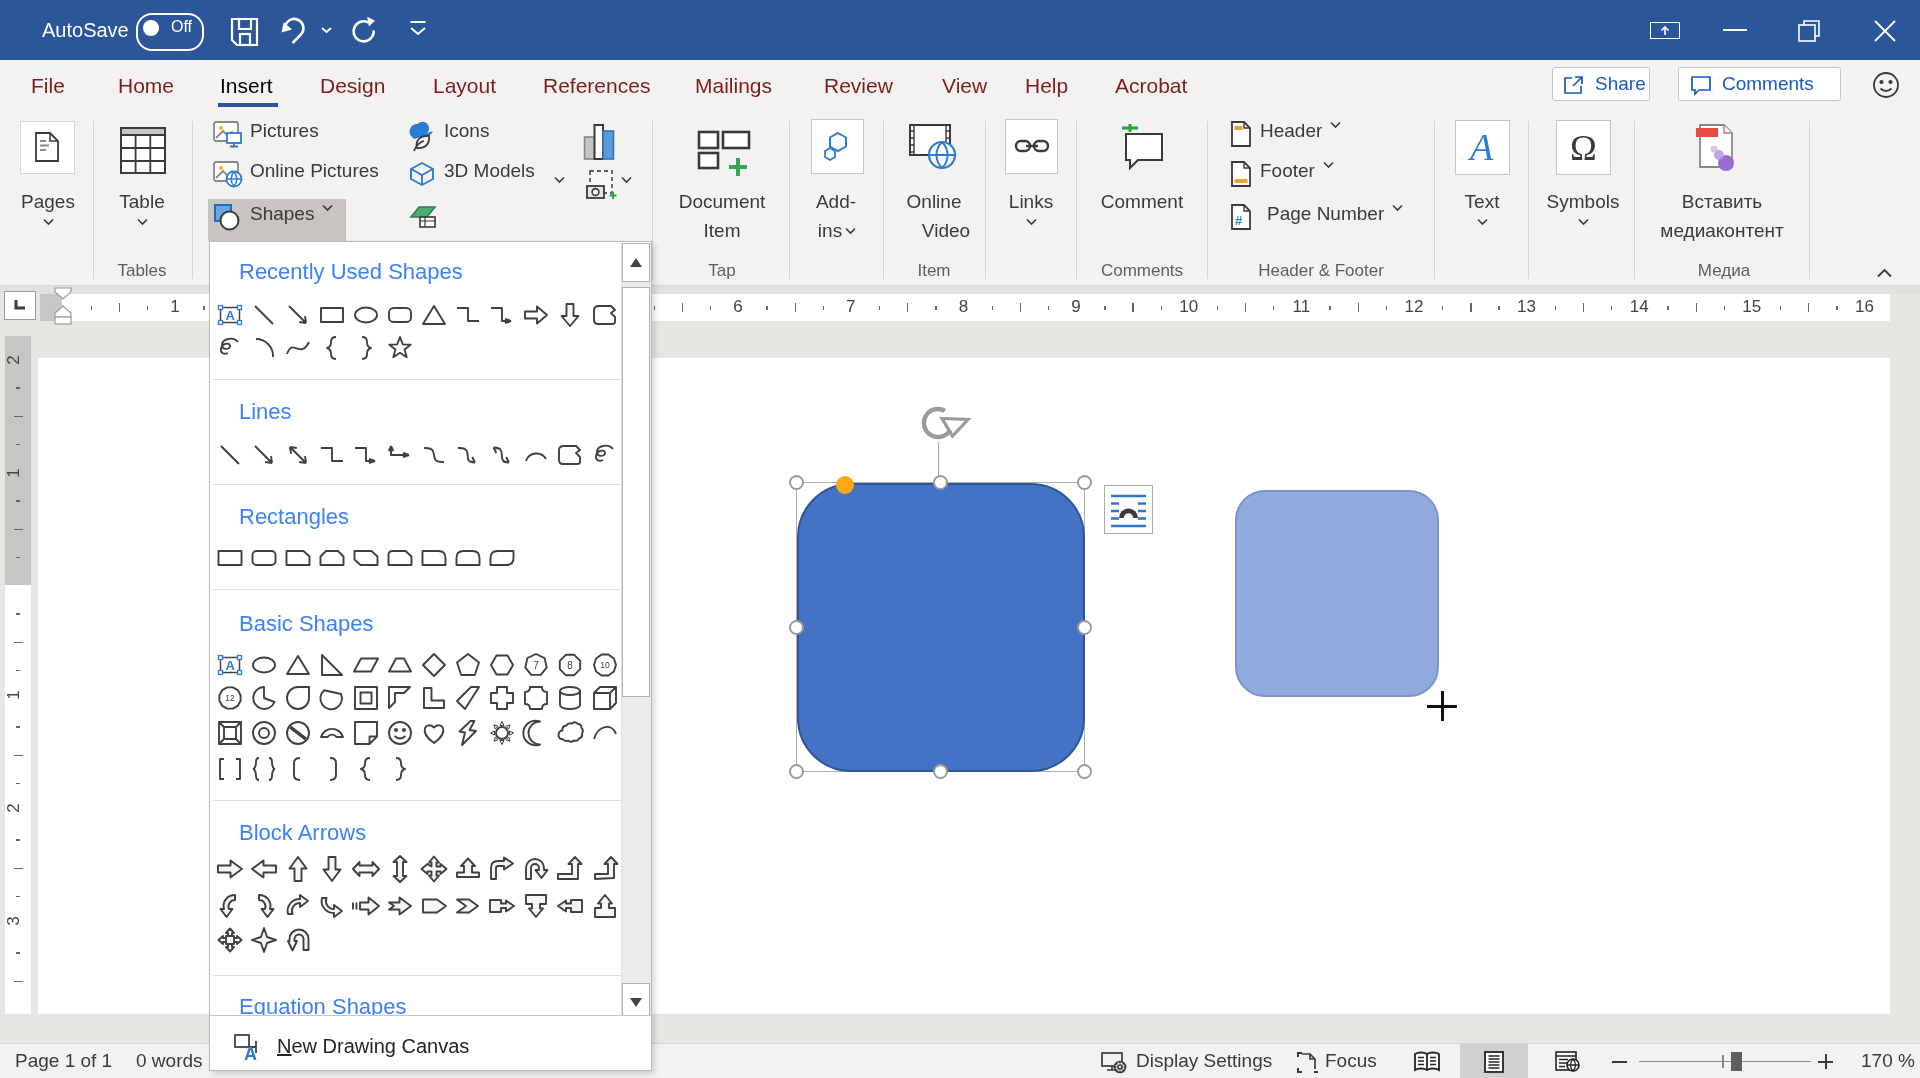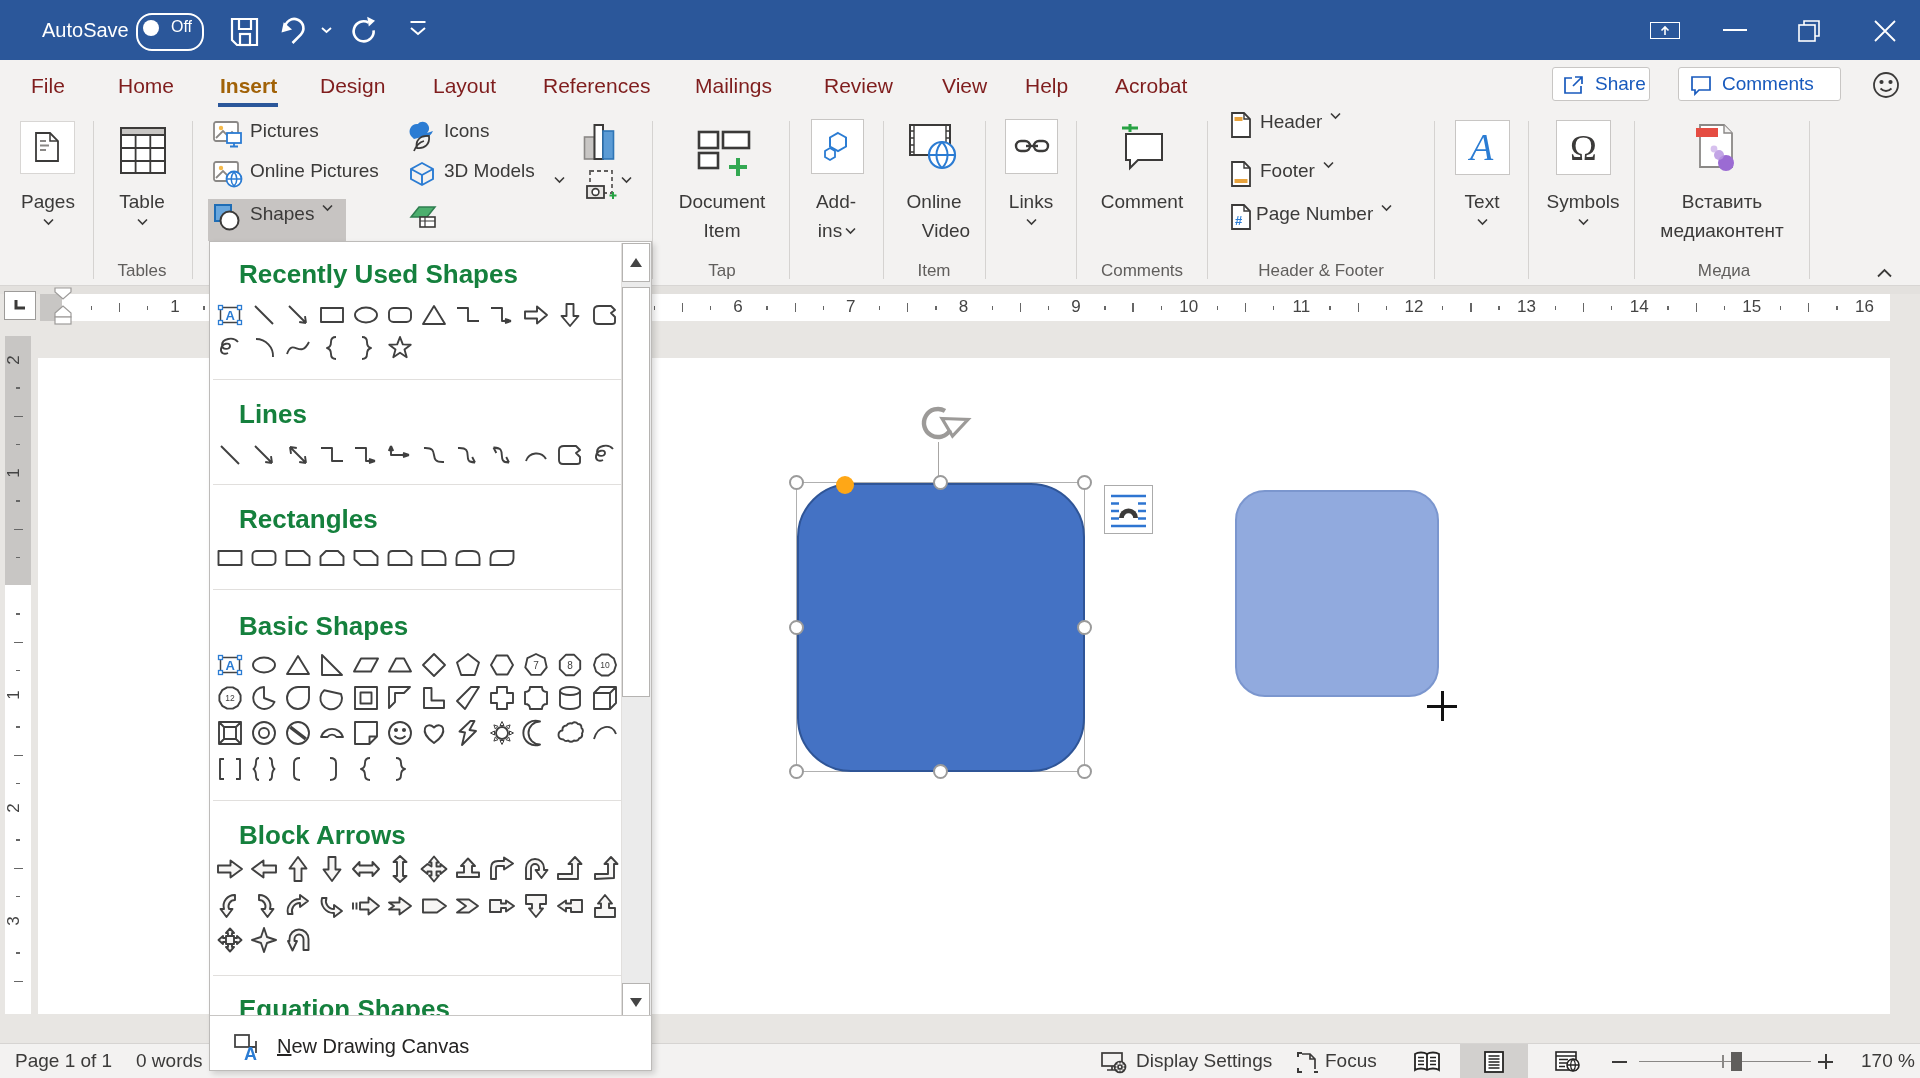--- a/index.html
+++ b/index.html
@@ -10,21 +10,21 @@
 
 #titlebar { left:0; top:0; width:1920px; height:60px; background:#2b579a; color:#fff; }
 #autosave { left:42px; top:0; height:60px; line-height:60px; font-size:20px; color:#fff; }
 #toggle { left:136px; top:13px; width:68px; height:38px; border:2.5px solid #fff; border-radius:16px; }
 #toggle .knob { position:absolute; left:5px; top:5px; width:16px; height:16px; border-radius:50%; background:#fff; }
 #toggle .lbl { position:absolute; left:33px; top:3px; font-size:16px; color:#fff; }
 
 
 #tabrow { left:0; top:60px; width:1920px; height:47px; background:#f3f2f1; }
 .tab { position:absolute; top:0; height:47px; line-height:51px; font-size:21px; color:#7f1d1d; }
-.tab.active { color:#a16207; font-weight:bold; }
+.tab.active { color:#000000; font-weight:normal; }
 #ins-underline { left:218px; top:103px; width:60px; height:4px; background:#2b579a; }
 .pillbtn { position:absolute; top:7px; height:34px; border:1px solid #c8c6c4; border-radius:3px; background:#fff; font-size:19px; color:#185abd; line-height:32px; }
 
 
 #ribbon { left:0; top:107px; width:1920px; height:179px; background:#f3f2f1; border-bottom:1px solid #d8d6d4; }
 .rsep { position:absolute; top:14px; width:1px; height:158px; background:#d5d3d1; }
 .grplbl { position:absolute; top:154px; font-size:17px; color:#605e5c; white-space:nowrap; transform:translateX(-50%); }
 .biglbl { position:absolute; font-size:19px; color:#3b3a39; white-space:nowrap; transform:translateX(-50%); text-align:center; }
 .smallrow { position:absolute; height:40px; display:flex; font-size:19px; color:#3b3a39; white-space:nowrap; }
 .ribbon-ico { position:absolute; }
@@ -49,21 +49,21 @@
 #lightshape { position:absolute; left:1235px; top:160px; width:204px; height:207px; background:#91aade; border:2px solid #7b96ce; border-radius:30px; }
 .handle { position:absolute; width:15px; height:15px; border-radius:50%; background:#fff; border:2px solid #9b9b9b; }
 #selrect { position:absolute; left:796px; top:152px; width:289px; height:290px; border:1px solid #b0b0b0; }
 
 
 #statusbar { left:0; top:1043px; width:1920px; height:35px; background:#f3f2f1; border-top:1px solid #d6d4d2; font-size:19px; color:#3b3a39; }
 #statusbar .sitem { position:absolute; top:0; height:34px; line-height:34px; white-space:nowrap; }
 
 
 #dropdown { left:209px; top:241px; width:443px; height:830px; background:#fff; border:1px solid #bdbbb9; box-shadow:3px 3px 6px rgba(0,0,0,0.15); }
-.ddhead { position:absolute; left:29px; font-size:26px; font-weight:bold; color:#15803d; }
+.ddhead { position:absolute; left:29px; font-size:22px; font-weight:normal; color:#3b82f6; }
 .ddsep { position:absolute; left:3px; width:408px; height:1px; background:#e1dfdd; }
 .icorow { position:absolute; left:5px; display:flex; }
 .icorow .ic { width:34.1px; height:30px; display:flex; align-items:center; justify-content:center; }
 #ddfooter { position:absolute; left:0px; top:773px; width:441px; height:55px; background:#fff; border-top:1px solid #c8c6c4; }
 #scrolltrack { position:absolute; left:411px; top:1px; width:30px; height:772px; background:#ebebeb; border-left:1px solid #e1dfdd; }
 .scrollbtn { position:absolute; left:412px; width:28px; height:39px; background:#fff; border:1px solid #b5b3b1; }
 #scrollthumb { position:absolute; left:412px; top:45px; width:28px; height:410px; background:#fff; border:1px solid #b5b3b1; }
 svg.shape-ic { display:block; }
 </style>
 </head>
@@ -292,21 +292,21 @@
       <path d="M2 2.5 l4.5 4.5 L11 2.5"></path>
     </svg>
 
   <svg class="ribbon-ico" style="left:1114px;top:13px" width="56" height="54" viewBox="0 0 56 54" fill="none">
       <path d="M12 14 H48 V40 H24 L16 48 V40 H12 Z" stroke="#3b3a39" stroke-width="2" fill="#fff"></path>
       <path d="M16 12 v-8 M8 8 h16" stroke="#27a243" stroke-width="3"></path>
     </svg>
   <div class="biglbl" style="left:1142px;top:84px">Comment</div>
   <div class="grplbl" style="left:1142px">Comments</div>
 
-  <div class="smallrow" style="left:1229px;top:4px">
+  <div class="smallrow" style="left:1229px;top:13px">
       <svg width="24" height="28" viewBox="0 0 24 28" fill="none">
         <path d="M3 2 h12 l6 6 v18 h-18 z" stroke="#3b3a39" stroke-width="1.8" fill="#fff"></path>
         <path d="M15 2 v6 h6" stroke="#3b3a39" stroke-width="1.4"></path>
         <rect x="5.5" y="6" width="8" height="4" fill="#e8a33d"></rect>
       </svg>
       <span style="margin-left:7px">Header</span>
       <svg style="margin-left:7px" width="13" height="10" viewBox="0 0 13 10" fill="none" stroke="#3b3a39" stroke-width="1.6">
         <path d="M2 2.5 l4.5 4.5 L11 2.5"></path>
       </svg>
     </div>
@@ -320,21 +320,21 @@
       <svg style="margin-left:7px" width="13" height="10" viewBox="0 0 13 10" fill="none" stroke="#3b3a39" stroke-width="1.6">
         <path d="M2 2.5 l4.5 4.5 L11 2.5"></path>
       </svg>
     </div>
   <div class="smallrow" style="left:1229px;top:96px">
       <svg width="24" height="28" viewBox="0 0 24 28" fill="none">
         <path d="M3 2 h12 l6 6 v18 h-18 z" stroke="#3b3a39" stroke-width="1.8" fill="#fff"></path>
         <path d="M15 2 v6 h6" stroke="#3b3a39" stroke-width="1.4"></path>
         <text x="6" y="22" font-size="13" fill="#2b7cd3" font-family="Liberation Sans" font-weight="bold">#</text>
       </svg>
-      <span style="margin-left:3px">Page Number</span>
+      <span style="margin-left:14px">Page Number</span>
       <svg style="margin-left:7px" width="13" height="10" viewBox="0 0 13 10" fill="none" stroke="#3b3a39" stroke-width="1.6">
         <path d="M2 2.5 l4.5 4.5 L11 2.5"></path>
       </svg>
     </div>
   <div class="grplbl" style="left:1321px">Header &amp; Footer</div>
 
   <div class="abs" style="left:1455px;top:13px;width:55px;height:55px;background:#fff;border:1px solid #c8c6c4"></div>
   <svg class="ribbon-ico" style="left:1462px;top:20px" width="42" height="42" viewBox="0 0 42 42">
       <text x="8" y="33" font-size="38" font-style="italic" font-family="Liberation Serif" fill="#2b7cd3">A</text>
     </svg>

